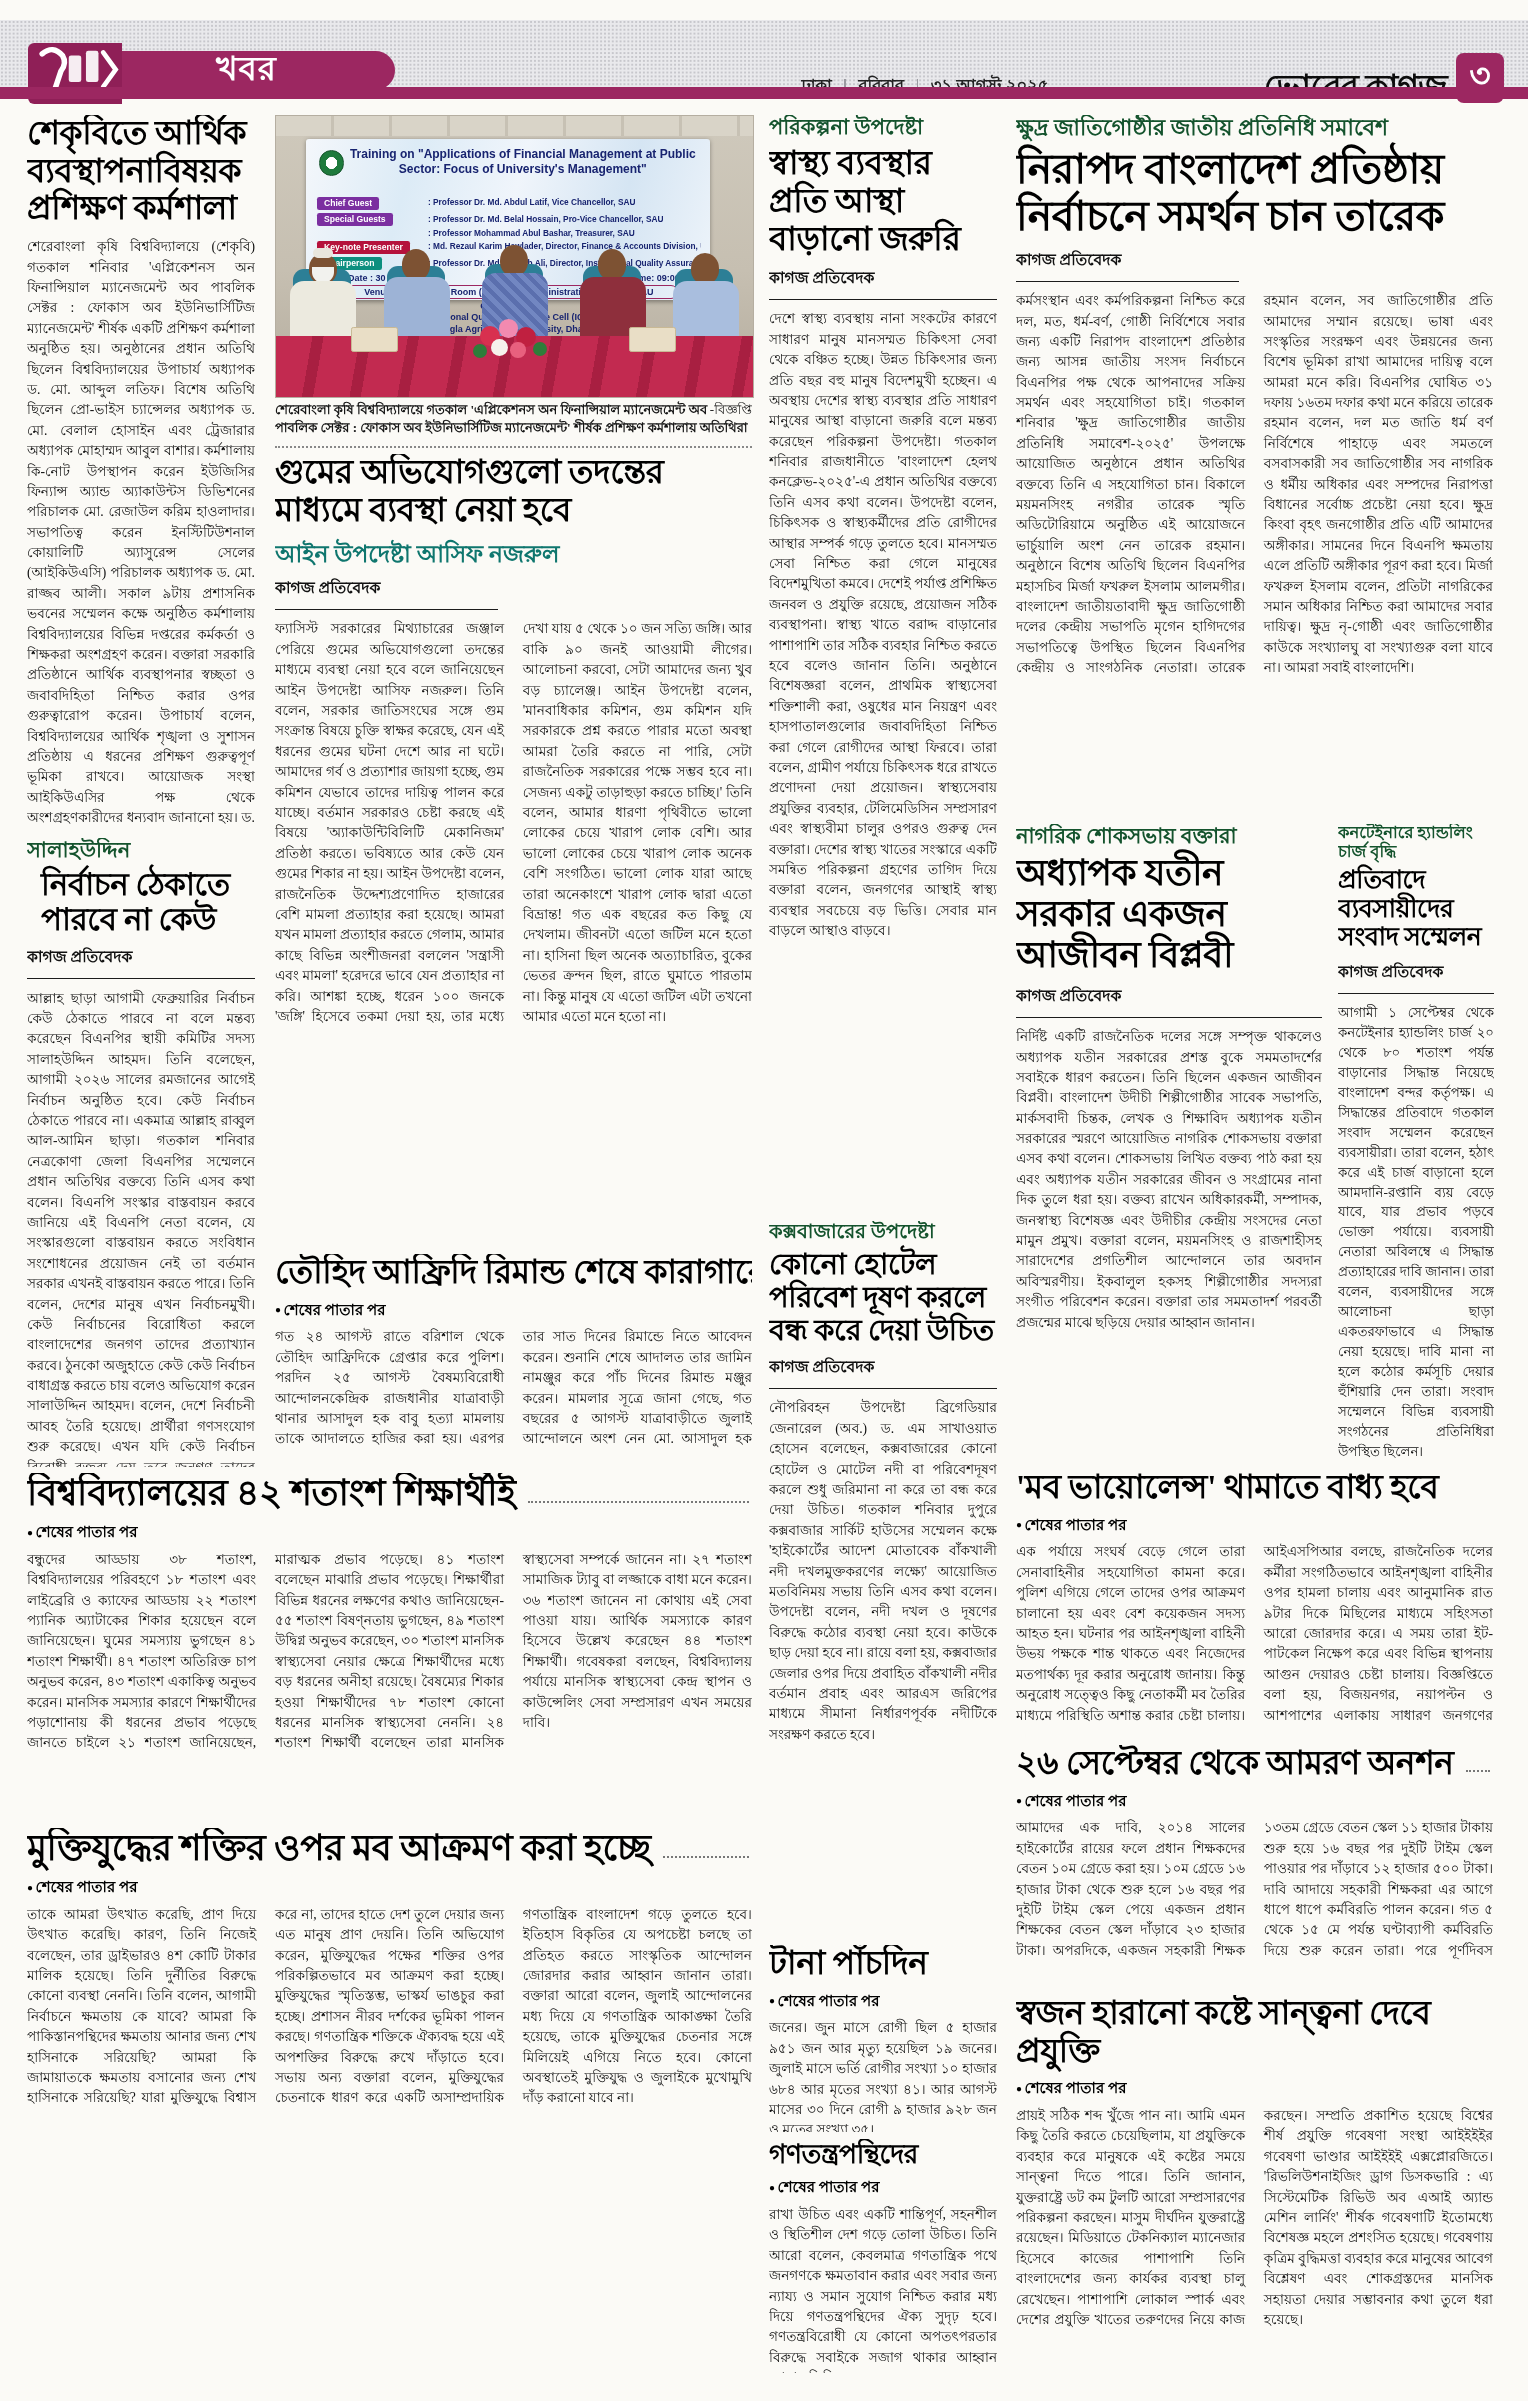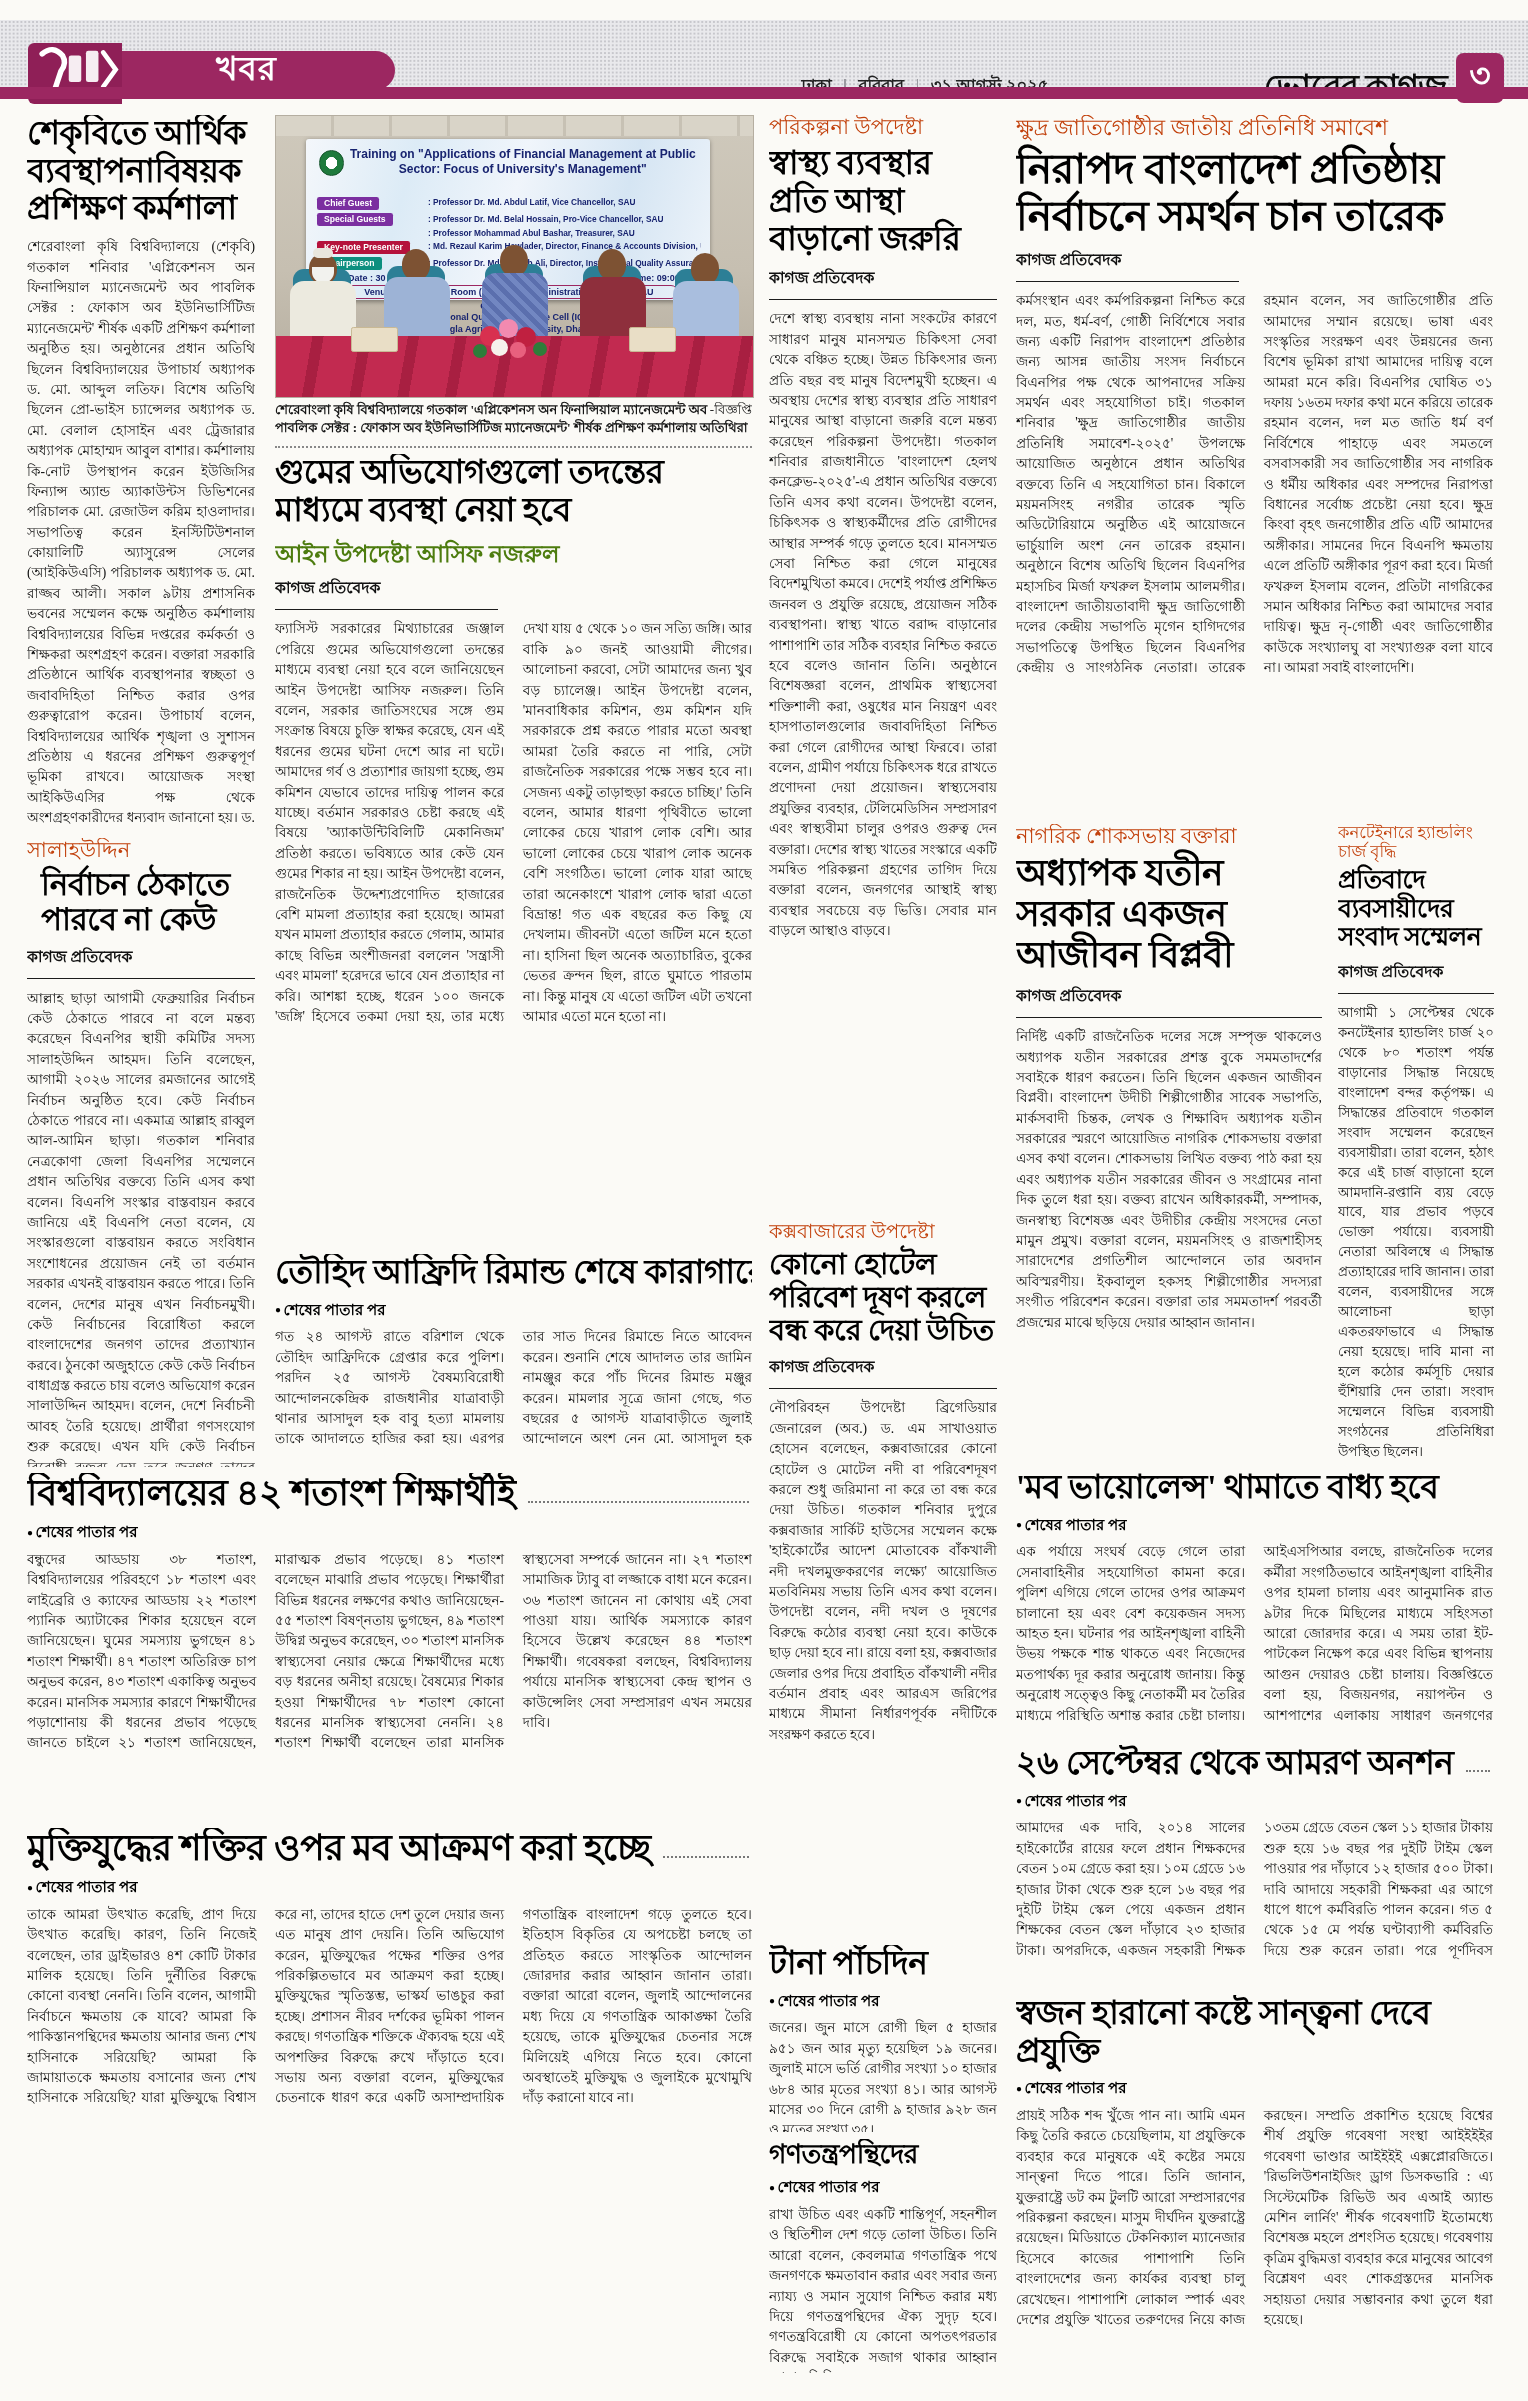--- a/index.html
+++ b/index.html
@@ -36,23 +36,23 @@
   .paper-name{
     position:absolute;right:82px;top:41px;font-size:33px;font-weight:900;color:#0d0d0d;
     letter-spacing:-0.8px;font-family:"Liberation Serif",serif;
   }
   .page-badge{
     position:absolute;right:25px;top:33px;width:48px;height:50px;background:#9c2761;border-radius:7.8px;
     color:#fff;font-size:33px;font-weight:bold;display:flex;align-items:center;justify-content:center;
   }
   
   .article{position:absolute;overflow:hidden;}
-  .kicker{font-weight:normal;color:#c2410c;line-height:1.15;}
+  .kicker{font-weight:bold;color:#14532d;line-height:1.15;}
   .headline{font-weight:bold;color:#000;line-height:1.14;letter-spacing:-0.4px;}
-  .subhead{font-weight:bold;color:#4d7c0f;line-height:1.2;}
+  .subhead{font-weight:bold;color:#0f766e;line-height:1.2;}
   .byline{
     font-weight:bold;font-size:15.6px;color:#111;
     border-bottom:1.6px solid #1c1c1c;padding:7.8px 0 7px 0;margin-bottom:9.4px;
   }
   .body{font-size:13.6px;line-height:1.5;text-align:justify;color:#101010;}
   .cols-2{column-count:2;column-gap:18.7px;}
   .cols-3{column-count:3;column-gap:18.7px;}
   .cont{font-weight:bold;font-size:15px;margin:6.2px 0 4.7px 0;color:#000;}
   .cont::before{content:"\25CF  ";font-size:10px;vertical-align:1.6px;}
   .section-head{display:flex;align-items:flex-end;}

